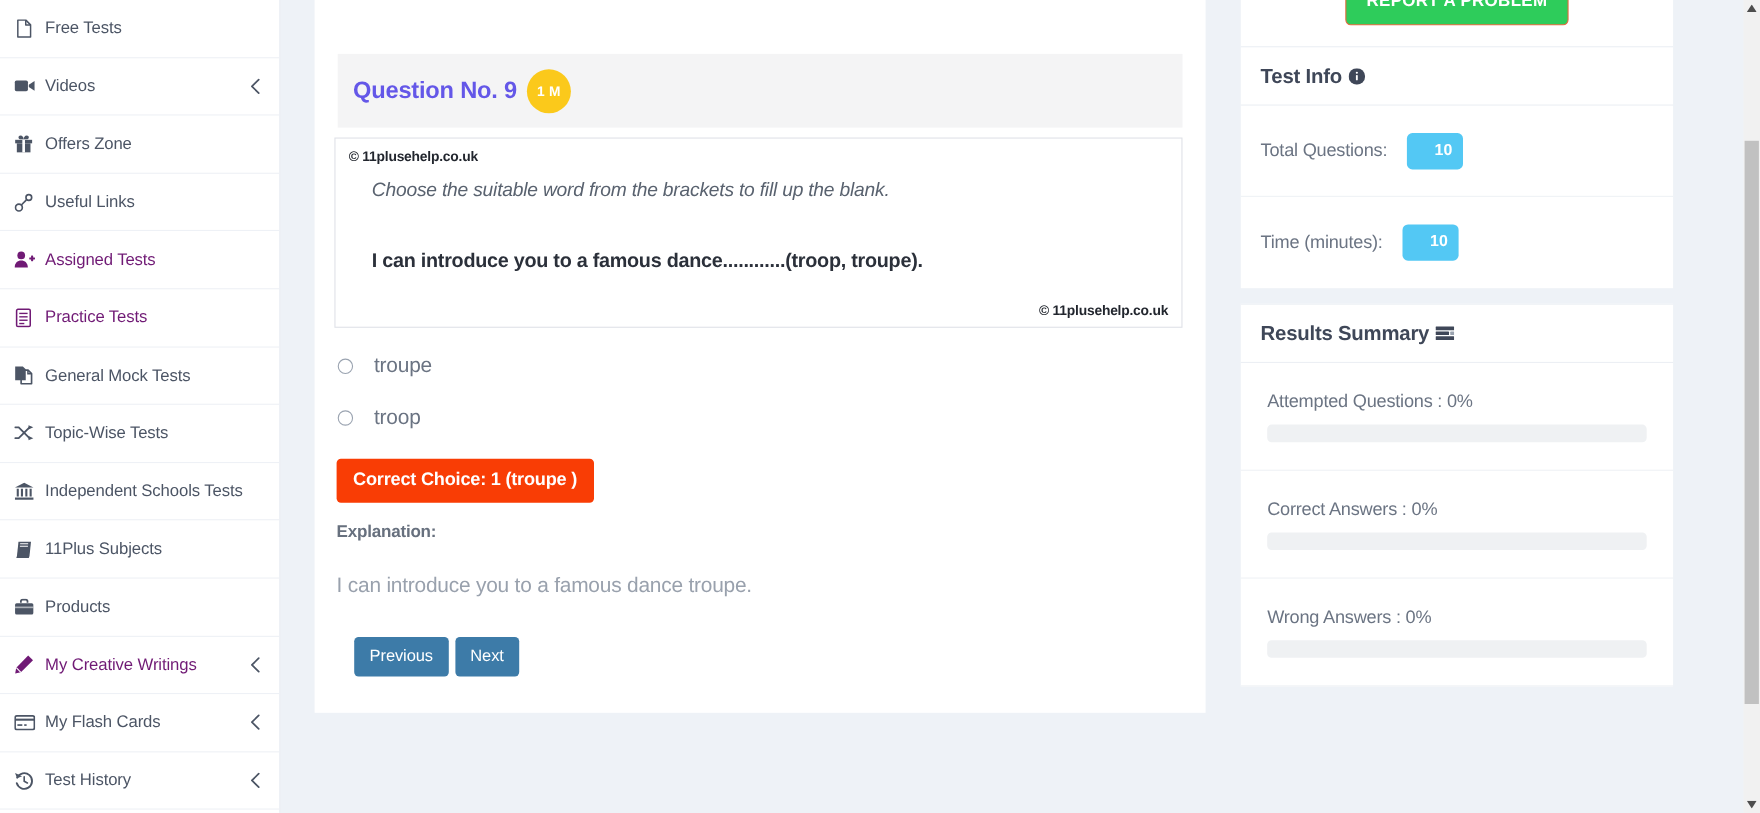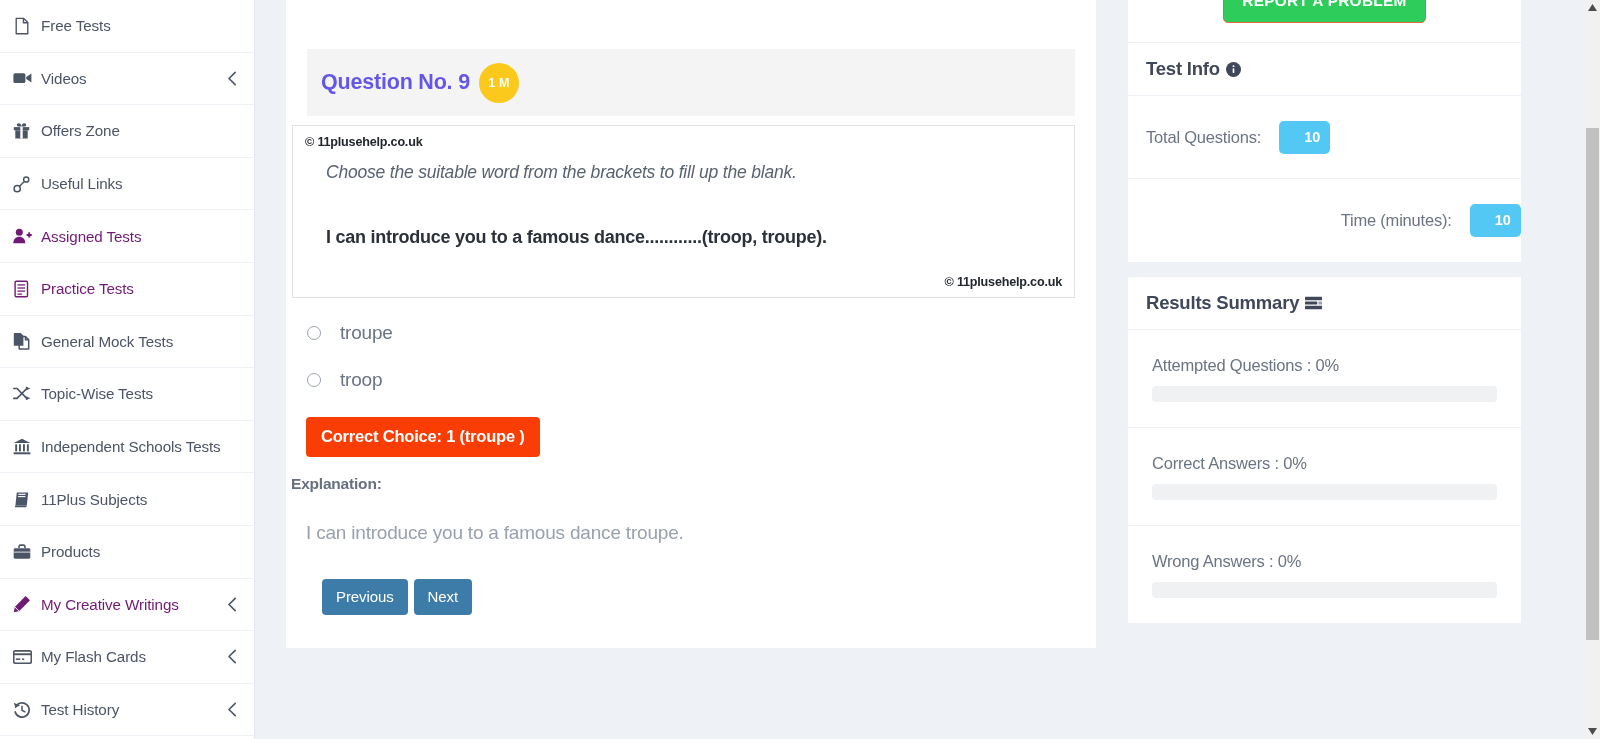--- a/index.html
+++ b/index.html
@@ -102,21 +102,21 @@
     background: #fbc91b;
     color: #ffffff;
     font-size: 12.5px;
     font-weight: 700;
     display: flex;
     align-items: center;
     justify-content: center;
     letter-spacing: 0.2px;
   }
   .qbody {
-    margin: 9px 21px 0 6px;
+    margin: 9px 21px 0 18px;
     border: 1px solid #dfe2e8;
     min-height: 173px;
     position: relative;
     padding: 9px 12px 8px 12px;
     display: flex;
     flex-direction: column;
   }
   .wm-top {
     font-size: 12.6px;
     font-weight: 700;
@@ -175,21 +175,21 @@
     color: #ffffff;
     font-size: 16.5px;
     font-weight: 700;
     padding: 10px 15px 11px 15px;
     border: none;
     border-radius: 4px;
     letter-spacing: -0.2px;
     cursor: pointer;
   }
   .expl-title {
-    margin: 18px 0 0 5px;
+    margin: 18px 0 0 20px;
     font-size: 15.5px;
     font-weight: 700;
     color: #67707e;
     letter-spacing: -0.2px;
   }
   .expl-text {
     margin: 29px 0 0 20px;
     font-size: 19px;
     color: #99a1ad;
     letter-spacing: -0.2px;
@@ -267,21 +267,21 @@
     align-items: center;
   }
   .head-ico svg { display:block; }
   .rrow {
     height: 83px;
     display: flex;
     align-items: center;
     padding-left: 18px;
     border-bottom: 1px solid #eff2f6;
   }
-  .rrow:last-child { border-bottom: none; justify-content: flex-end; }
+  .rrow:last-child { border-bottom: none; }
   .rrow-label {
     font-size: 16.5px;
     color: #6b7483;
     letter-spacing: -0.2px;
   }
   .pill {
     margin-left: 18px;
     background: #53c8f4;
     color: #ffffff;
     font-size: 14.5px;

